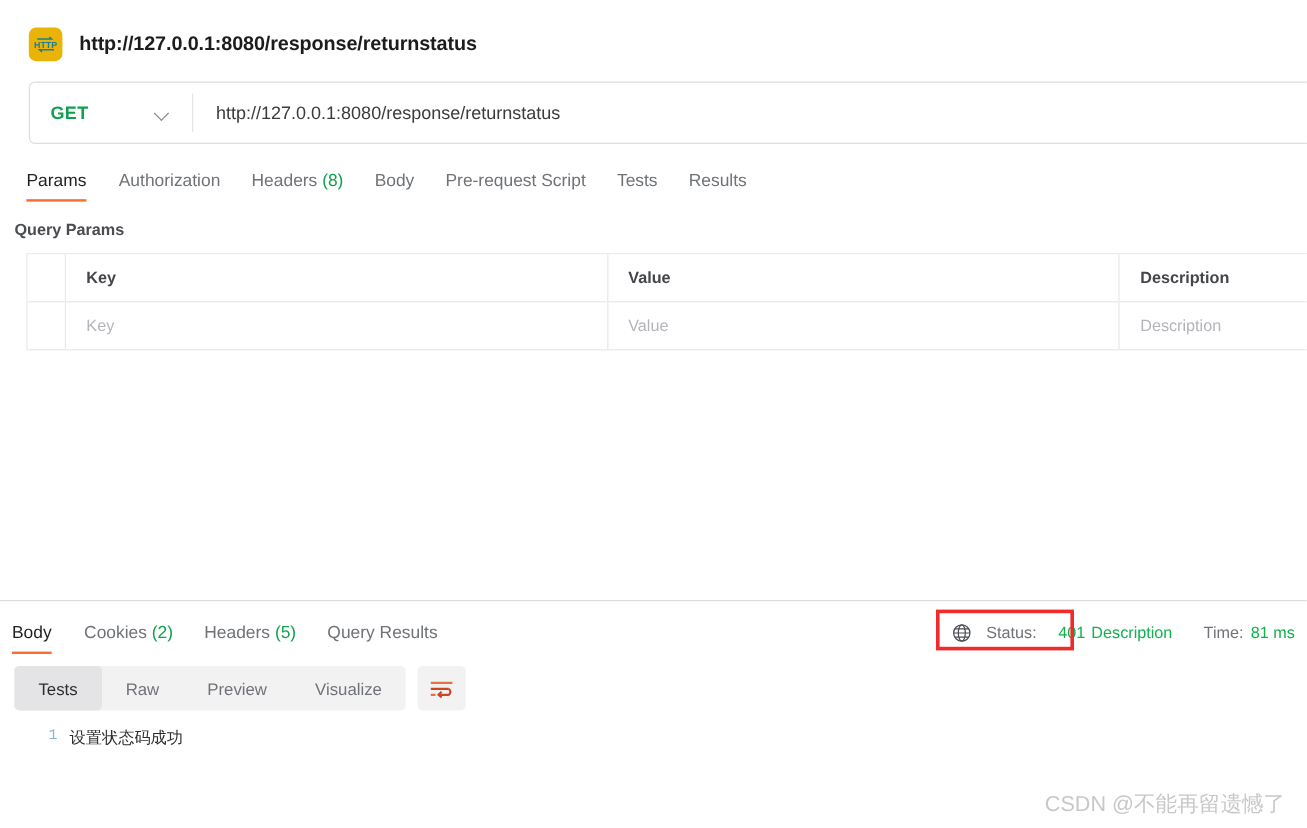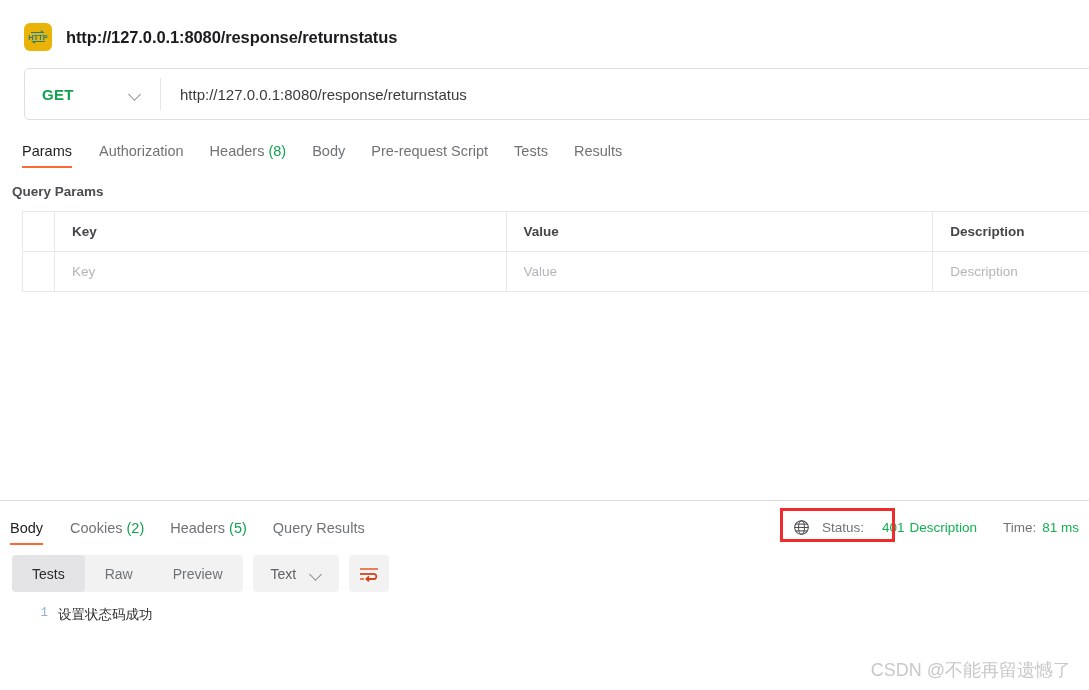--- a/index.html
+++ b/index.html
@@ -337,26 +337,25 @@
     <div class="segbar">
       <div class="seg active">
         <span>Tests</span>
       </div>
       <div class="seg">
         <span>Raw</span>
       </div>
       <div class="seg">
         <span>Preview</span>
       </div>
-    </div>
-
-    <div class="dropbtn">
-      <span>Text</span>
-      <span class="chev"></span>
-    </div>
+      <div class="seg">
+        <span>Visualize</span>
+      </div>
+    </div>
+
 
     <div class="wrapbtn">
       <svg width="22" height="18" viewBox="0 0 22 18">
         <line x1="2" y1="4" x2="20" y2="4" stroke="#e8714a" stroke-width="1.8"></line>
         <line x1="2" y1="9" x2="17" y2="9" stroke="#cf4520" stroke-width="1.8"></line>
         <path d="M17 9 a3 3 0 0 1 0 5 H9" fill="none" stroke="#cf4520" stroke-width="1.8"></path>
         <path d="M11 11.4 L8.4 14 L11 16.2" fill="none" stroke="#cf4520" stroke-width="1.8"></path>
         <line x1="2" y1="14" x2="6" y2="14" stroke="#e8714a" stroke-width="1.8"></line>
       </svg>
     </div>

